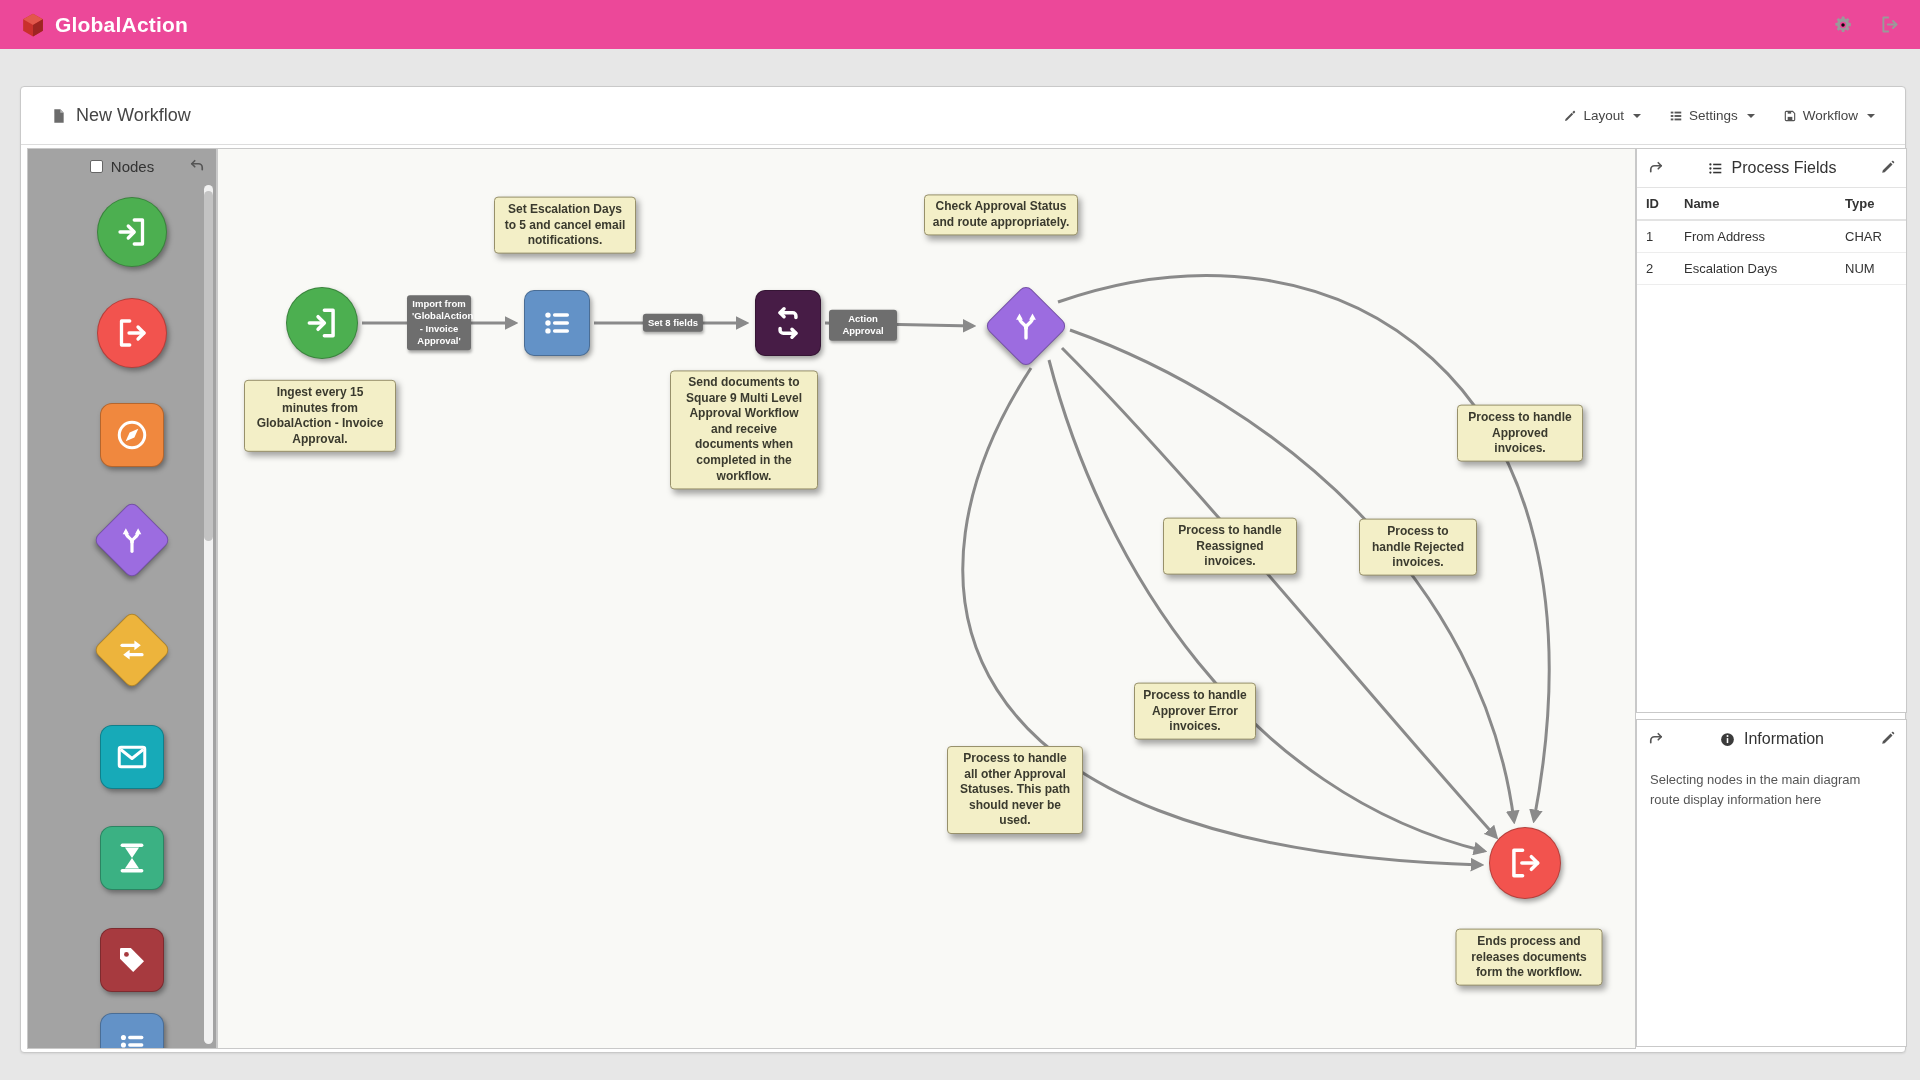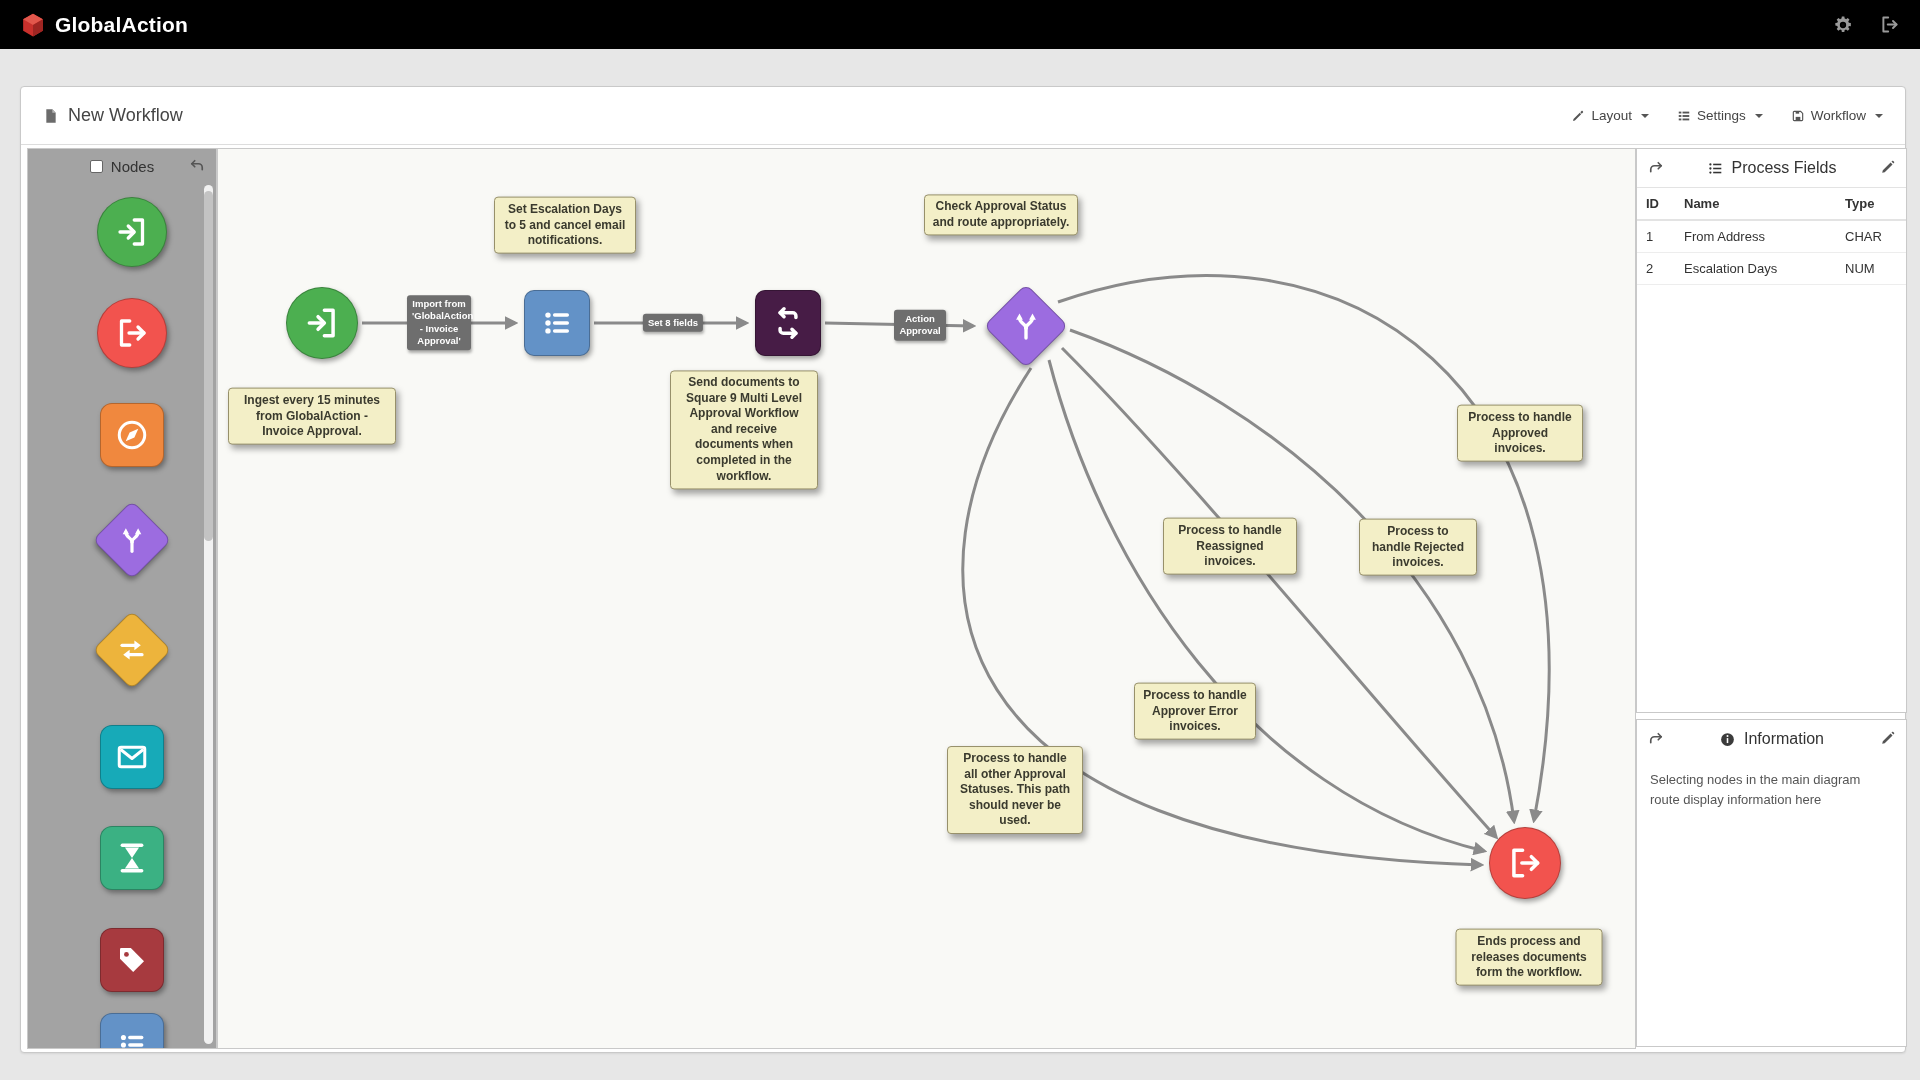--- a/index.html
+++ b/index.html
@@ -1,27 +1,27 @@
 <!DOCTYPE html>
 <html><head>
 <meta charset="utf-8">
 <style>
   *{margin:0;padding:0;box-sizing:border-box}
   html,body{width:1920px;height:1080px;overflow:hidden;background:#e7e7e7;font-family:"Liberation Sans",sans-serif}
   body{position:relative}
 
   
-  .topbar{position:absolute;left:0;top:0;width:1920px;height:49px;background:#000000;display:flex;align-items:center;padding:8px 20px;z-index:50}
+  .topbar{position:absolute;left:0;top:0;width:1920px;height:49px;background:#ec4899;display:flex;align-items:center;padding:8px 20px;z-index:50}
   .brand{display:flex;align-items:center;gap:9px;color:#fff;font-size:21px;font-weight:bold;letter-spacing:.2px}
   .topbar-right{margin-left:auto;display:flex;align-items:center;gap:24px}
   .tb-ic{width:22px;height:22px;cursor:pointer;display:flex;align-items:center;justify-content:center}
 
   
   .card{position:absolute;left:20px;top:86px;width:1886px;height:967px;background:#fff;border:1px solid #c9c9c9;border-radius:4px;box-shadow:0 1px 2px rgba(0,0,0,.08)}
-  .card-header{height:58px;border-bottom:1px solid #ddd;display:flex;align-items:center;padding:0 22px}
+  .card-header{height:58px;border-bottom:1px solid #ddd;display:flex;align-items:center;padding:0 30px}
   .card-title{font-size:18px;color:#454545;display:flex;gap:9px;align-items:center}
   .menus{margin-left:auto;display:flex;gap:28px;align-items:center}
   .menu{font-size:13.5px;color:#454545;display:flex;align-items:center;gap:6px;cursor:pointer}
   .caret{display:inline-block;width:0;height:0;border-left:4px solid transparent;border-right:4px solid transparent;border-top:4px solid #555;margin-left:3px}
   .card-body{position:absolute;left:0;top:59px;right:0;bottom:0}
 
   
   .palette{position:absolute;left:6px;top:2px;width:190px;height:901px;background:#a3a3a3;border:1px solid #c9c9c9;overflow:hidden}
   .palette-header{height:34px;display:flex;align-items:center;justify-content:center;gap:8px;font-size:15px;color:#333;position:relative}
   .checkbox{width:13px;height:13px;border:1px solid #666;border-radius:2px;background:#fff;cursor:pointer}
@@ -323,23 +323,23 @@
           <svg class="ic" viewBox="0 0 24 24" width="38" height="38" fill="none" stroke="#fff" stroke-width="2.2" stroke-linecap="round" stroke-linejoin="round">
             <path d="M10.5 4H5v16h5.5"></path>
               <path d="M10 12h10"></path>
               <path d="M16 8l4 4-4 4"></path>
           </svg>
         </span>
       </div>
 
       <div class="edge-label" style="left:221px;top:174px;width:64px">Import from 'GlobalAction - Invoice Approval'</div>
       <div class="edge-label" style="left:455px;top:174px;white-space:nowrap">Set 8 fields</div>
-      <div class="edge-label" style="left:702px;top:176px;width:52px">Action Approval</div>
-
-      <div class="note" style="left:94px;top:267px;width:168px">Ingest every 15 minutes from GlobalAction - Invoice Approval.</div>
+      <div class="edge-label" style="left:645px;top:176px;width:68px">Action Approval</div>
+
+      <div class="note" style="left:102px;top:267px;width:152px">Ingest every 15 minutes from GlobalAction - Invoice Approval.</div>
       <div class="note" style="left:347px;top:76px;width:142px">Set Escalation Days to 5 and cancel email notifications.</div>
       <div class="note" style="left:526px;top:281px;width:148px">Send documents to Square 9 Multi Level Approval Workflow and receive documents when completed in the workflow.</div>
       <div class="note" style="left:783px;top:66px;width:154px">Check Approval Status and route appropriately.</div>
       <div class="note" style="left:1302px;top:284px;width:126px">Process to handle Approved invoices.</div>
       <div class="note" style="left:1012px;top:397px;width:134px">Process to handle Reassigned invoices.</div>
       <div class="note" style="left:1200px;top:398px;width:118px">Process to handle Rejected invoices.</div>
       <div class="note" style="left:977px;top:562px;width:122px">Process to handle Approver Error invoices.</div>
       <div class="note" style="left:797px;top:641px;width:136px">Process to handle all other Approval Statuses.  This path should never be used.</div>
       <div class="note" style="left:1311px;top:808px;width:147px">Ends process and releases documents form the workflow.</div>
     </div>

